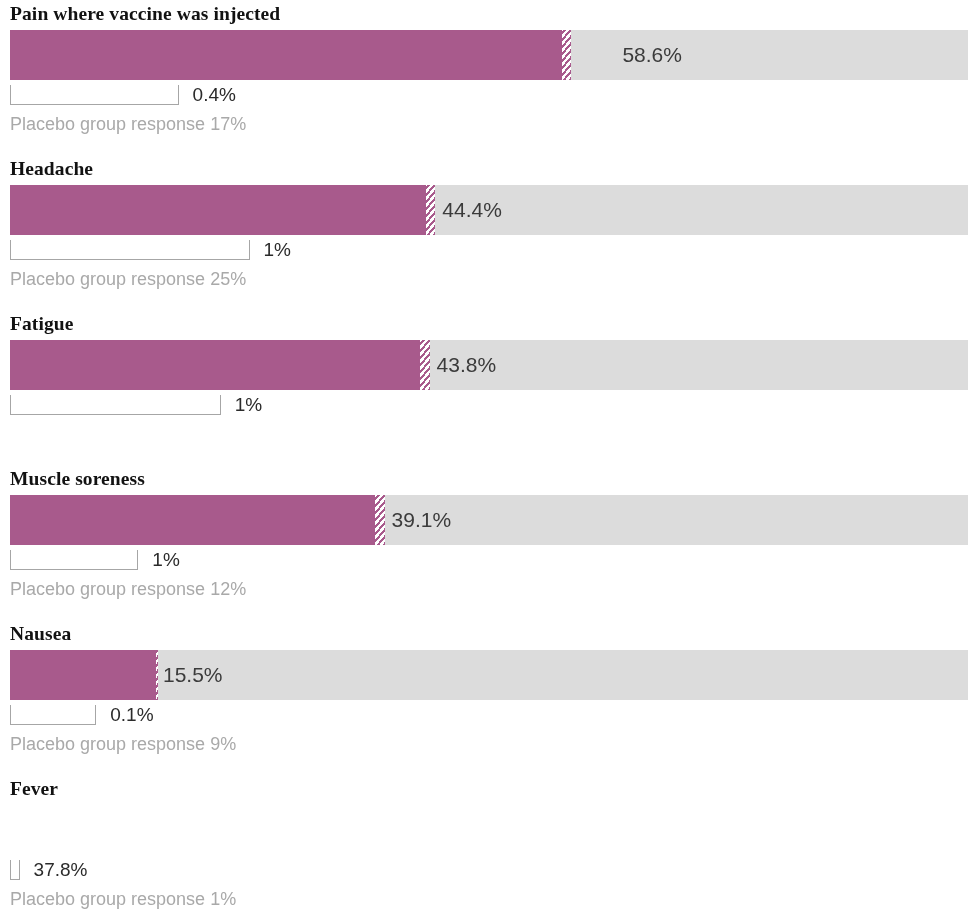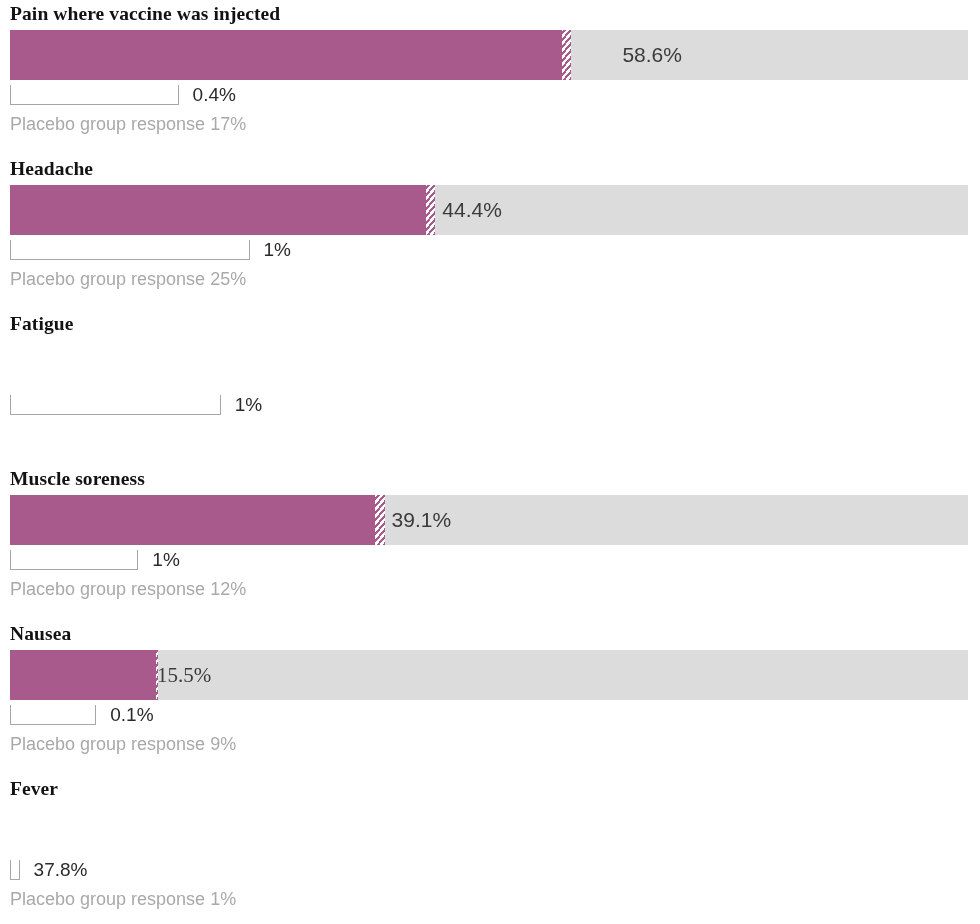--- a/index.html
+++ b/index.html
@@ -135,20 +135,25 @@
       <div class="bar-hatch" style="width: 9.58px; left: 415.772px;"></div>
       <div class="bar-value" style="left: 425.352px; text-align: center;">44.4%</div>
     </div>
     <div class="placebo-outline" style="width: 239.5px;"></div>
     <div class="placebo-value" style="left: 263.5px;">1%</div>
     <div class="placebo-note">Placebo group response 25%</div>
   </div>
 
   <div class="group">
     <div class="group-title">Fatigue</div>
+    <div class="track">
+      <div class="bar-fill" style="width: 419.604px;"></div>
+      <div class="bar-hatch" style="width: 9.58px; left: 410.024px;"></div>
+      <div class="bar-value" style="left: 419.604px;">43.8%</div>
+    </div>
     <div class="placebo-outline" style="width: 210.76px;"></div>
     <div class="placebo-value" style="left: 234.76px;">1%</div>
   </div>
 
   <div class="group">
     <div class="group-title">Muscle soreness</div>
     <div class="track">
       <div class="bar-fill" style="width: 374.578px;"></div>
       <div class="bar-hatch" style="width: 9.58px; left: 364.998px;"></div>
       <div class="bar-value" style="left: 374.578px;">39.1%</div>
@@ -156,21 +161,21 @@
     <div class="placebo-outline" style="width: 128.372px;"></div>
     <div class="placebo-value" style="left: 152.372px;">1%</div>
     <div class="placebo-note">Placebo group response 12%</div>
   </div>
 
   <div class="group">
     <div class="group-title">Nausea</div>
     <div class="track">
       <div class="bar-fill" style="width: 148.49px;"></div>
       <div class="bar-hatch" style="width: 2.874px; left: 145.616px;"></div>
-      <div class="bar-value" style="left: 140px; font-family: Liberation Serif, serif;">15.5%</div>
+      <div class="bar-value" style="left: 146px;">15.5%</div>
     </div>
     <div class="placebo-outline" style="width: 86.22px;"></div>
     <div class="placebo-value" style="left: 110.22px;">0.1%</div>
     <div class="placebo-note">Placebo group response 9%</div>
   </div>
 
   <div class="group last">
     <div class="group-title">Fever</div>
     <div class="placebo-outline" style="width: 9.58px;"></div>
     <div class="placebo-value" style="left: 33.58px;">37.8%</div>

